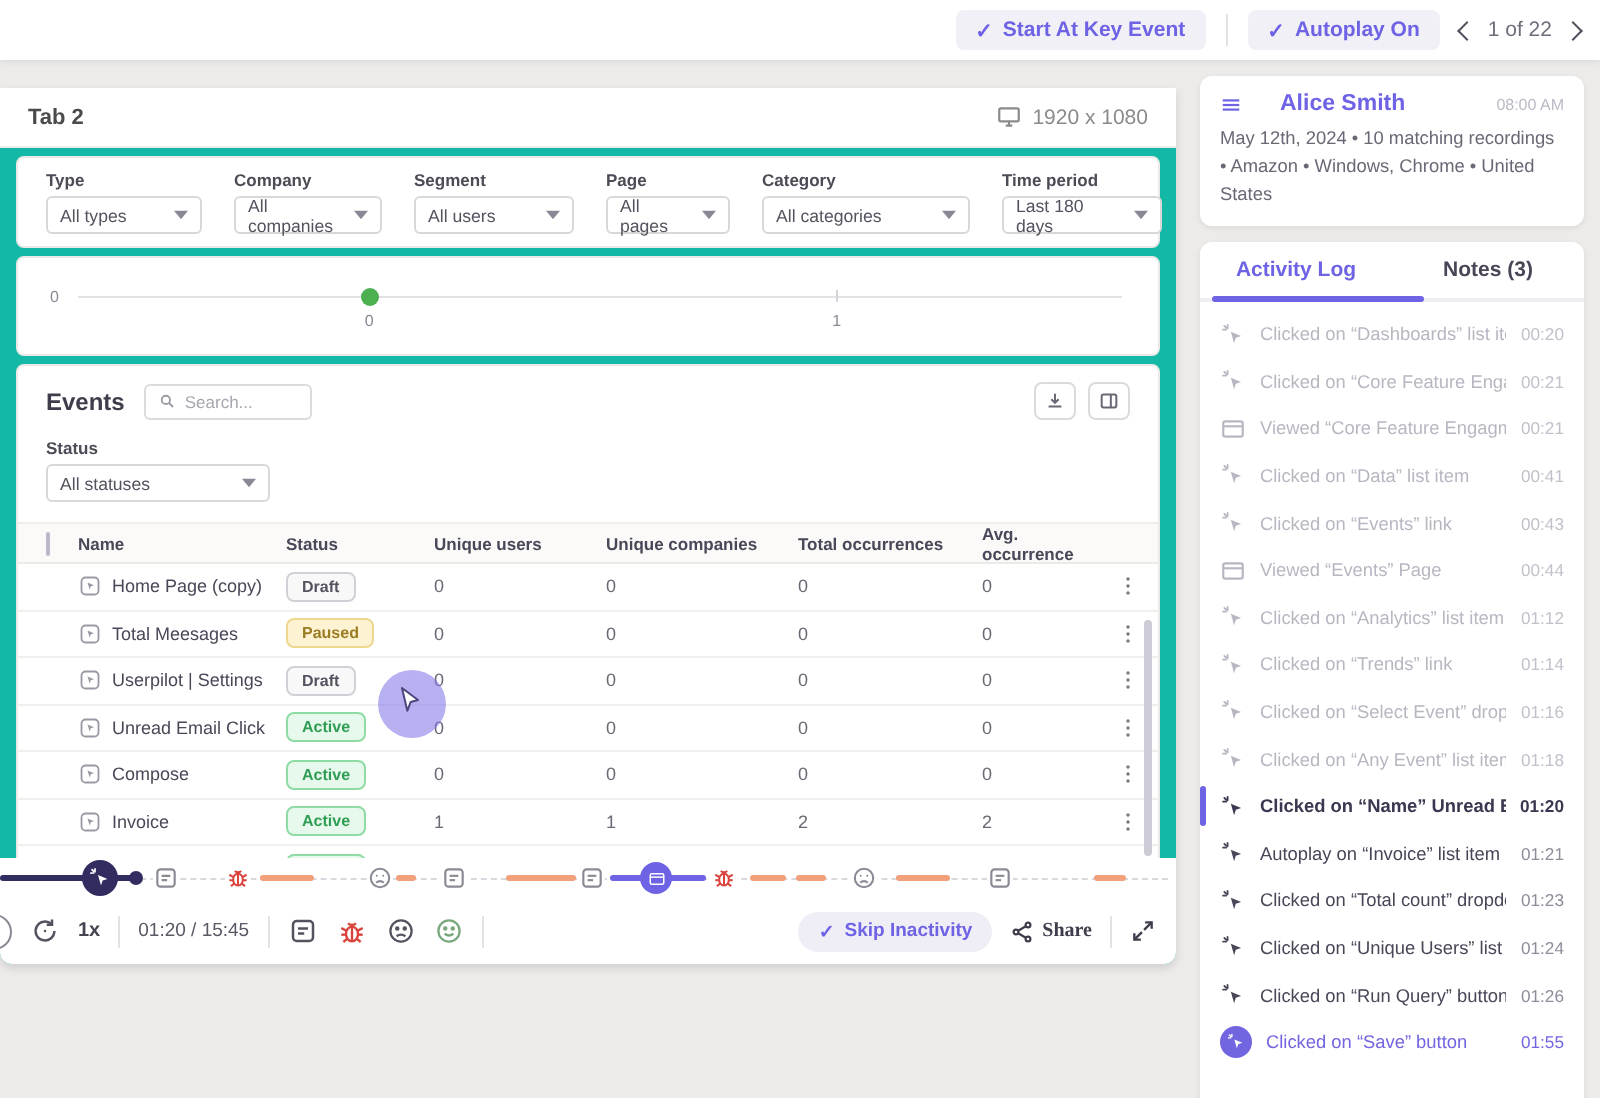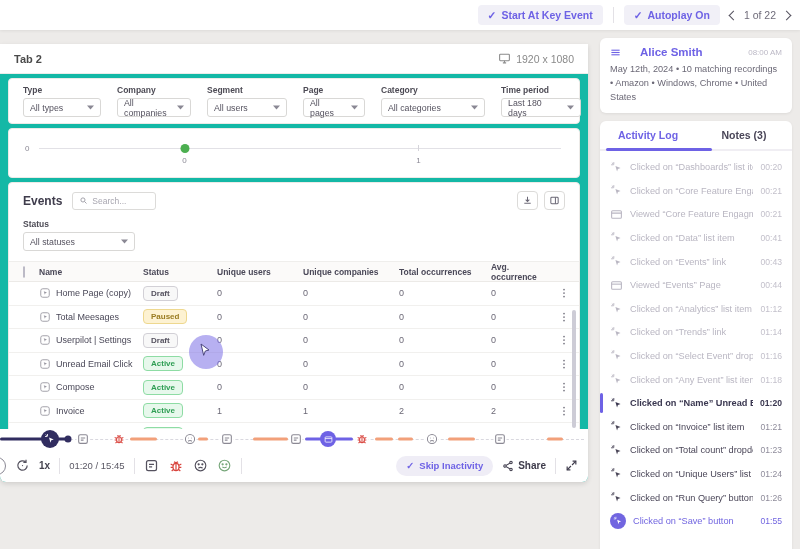--- a/index.html
+++ b/index.html
@@ -102,21 +102,21 @@
   .cutbtn { width:18px; height:18px; border:1.5px solid #8a8894; border-radius:50%; margin-left:-12px; flex:none; }
   .cic { width:15px; height:15px; color:#55525f; cursor:pointer; flex:none; }
   .cic.bug { color:#d9453e; width:16px; height:16px; }
   .cic.smile { color:#79a87c; }
   .speed { font-size:10px; font-weight:bold; color:#45434f; cursor:pointer; }
   .cdiv { width:1px; height:16px; background:#e3e1e6; }
   .ctime { font-size:9.5px; color:#5a5864; }
   .cright { margin-left:auto; display:flex; align-items:center; gap:9px; }
   .skip-pill { display:flex; align-items:center; gap:5px; background:#efedf6; color:#6e62e5; border:none;
                border-radius:10px; height:20px; padding:0 10px; font-size:9.5px; font-weight:bold; font-family:inherit; cursor:pointer; }
-  .share { display:flex; align-items:center; gap:4px; font-size:10px; font-weight:bold; color:#3f3c4c; cursor:pointer; }
+  .share { display:flex; align-items:center; gap:4px; font-size:10px; font-weight:bold; color:#3f3c4c; cursor:pointer;font-family:Liberation Serif, serif; }
   .share .ic { width:12px; height:12px; }
   .expand { width:13px; height:13px; color:#3f3c4c; cursor:pointer; }
 
   
   .sidebar { position:absolute; left:600px; top:38px; width:192px; }
   .scard { background:#fff; border-radius:6px; box-shadow:0 1px 3px rgba(0,0,0,.07); }
   .user-card { padding:8px 10px 9px 10px; }
   .u-row { display:flex; align-items:center; gap:19px; }
   .u-burger { width:11px; height:11px; color:#6e62e5; flex:none; }
   .u-name { font-size:11.5px; font-weight:bold; color:#6e62e5; }
@@ -843,21 +843,21 @@
      <span class="aic ">
             <svg viewBox="0 0 24 24">
               <path d="M10 9 L19.5 13 L14.6 14.6 L13 19.5 Z" fill="currentColor"></path>
               <g stroke="currentColor" stroke-width="1.7" stroke-linecap="round">
                 <line x1="7" y1="2.8" x2="7" y2="5.8"></line>
                 <line x1="2.8" y1="7" x2="5.8" y2="7"></line>
                 <line x1="4" y1="3.6" x2="5.7" y2="5.3"></line>
               </g>
             </svg>
           </span>
-     <span class="alb">Clicked on “Invoice” list item</span>
+     <span class="alb">Autoplay on “Invoice” list item</span>
      <span class="atm">01:21</span>
    </div>
         <div class="act future">
      <span class="aic ">
             <svg viewBox="0 0 24 24">
               <path d="M10 9 L19.5 13 L14.6 14.6 L13 19.5 Z" fill="currentColor"></path>
               <g stroke="currentColor" stroke-width="1.7" stroke-linecap="round">
                 <line x1="7" y1="2.8" x2="7" y2="5.8"></line>
                 <line x1="2.8" y1="7" x2="5.8" y2="7"></line>
                 <line x1="4" y1="3.6" x2="5.7" y2="5.3"></line>

